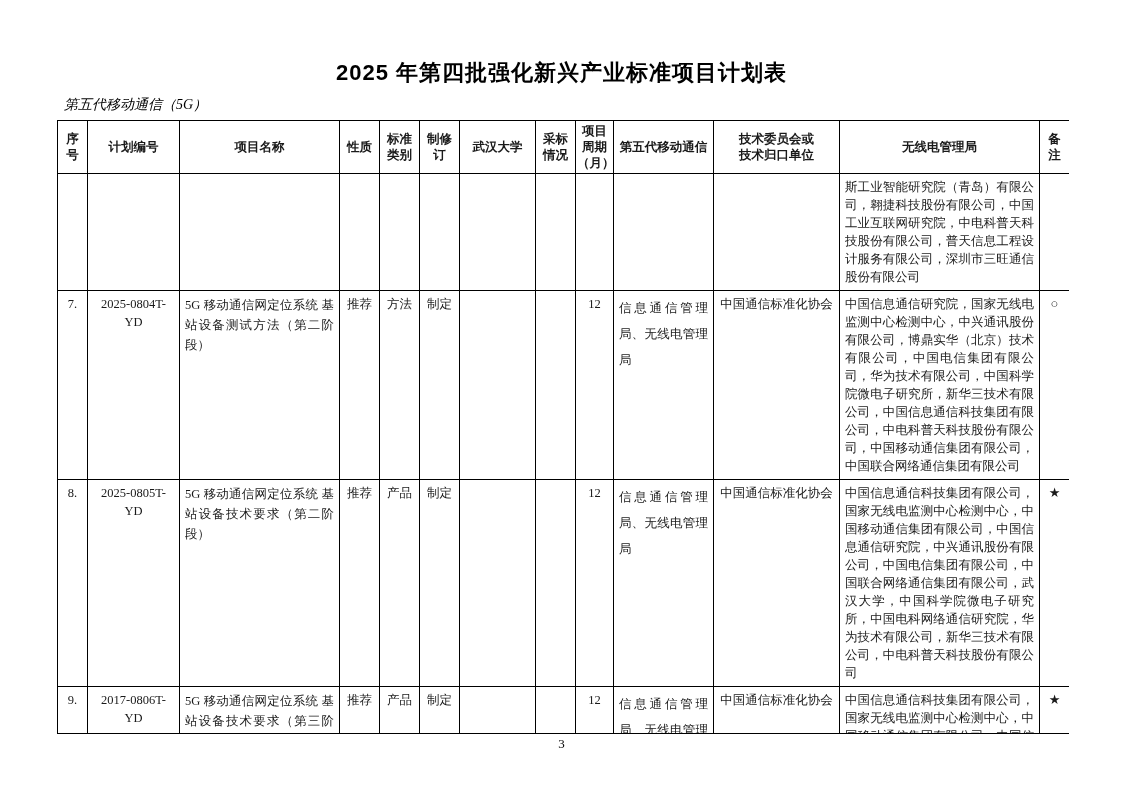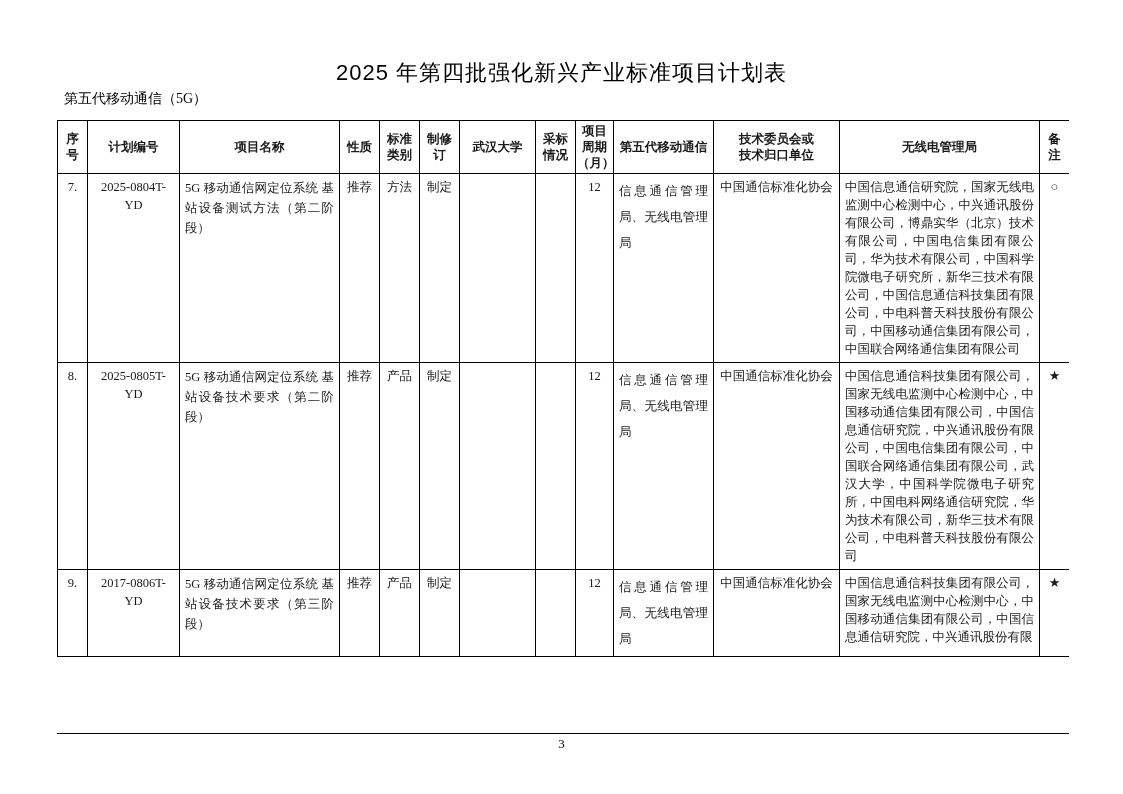--- a/index.html
+++ b/index.html
@@ -3,27 +3,28 @@
 <meta charset="utf-8">
 <style>
   html,body { margin:0; padding:0; }
   body {
     width:1123px; height:794px; background:#ffffff; color:#000;
     font-family:"Liberation Serif","DejaVu Serif",serif;
     position:relative; overflow:hidden;
   }
   .doc-title {
     position:absolute; top:58px; left:0; right:0;
-    text-align:center; font-weight:normal; font-size:22px;
+    text-align:center; font-weight:bold; font-size:22px;
     font-family:"Liberation Sans","DejaVu Sans",sans-serif;
     letter-spacing:1px;
   }
   .section-label {
-    position:absolute; top:90px; left:64px;
+    position:absolute; top:96px; left:64px;
     font-size:14px;
+    font-style:italic;
   }
   .table-wrap {
     position:absolute; left:57px; top:120px;
     width:1012px; height:613px; overflow:hidden;
     border-bottom:1px solid #000;
   }
   table { border-collapse:collapse; table-layout:fixed; width:1012px; }
   th, td {
     border:1px solid #000; overflow:hidden;
     font-size:12.5px; color:#1a1a1a;
@@ -90,20 +91,35 @@
 （月）</th>
         <th>第五代移动通信</th>
         <th>技术委员会或
 技术归口单位</th>
         <th>无线电管理局</th>
         <th>备
 注</th>
       </tr>
     </thead>
     <tbody>
+      <tr class="rh-0">
+        <td class="al-c"></td>
+        <td class="al-c"></td>
+        <td class="al-j c-name"></td>
+        <td class="al-c"></td>
+        <td class="al-c"></td>
+        <td class="al-c"></td>
+        <td class="al-c"></td>
+        <td class="al-c"></td>
+        <td class="al-c"></td>
+        <td class="al-j c-dept"></td>
+        <td class="al-c"></td>
+        <td class="al-j">斯工业智能研究院（青岛）有限公司，翱捷科技股份有限公司，中国工业互联网研究院，中电科普天科技股份有限公司，普天信息工程设计服务有限公司，深圳市三旺通信股份有限公司</td>
+        <td class="al-c c-remark"></td>
+      </tr>
       <tr class="rh-1">
         <td class="al-c">7.</td>
         <td class="al-c">2025-0804T-YD</td>
         <td class="al-j c-name">5G 移动通信网定位系统 基站设备测试方法（第二阶段）</td>
         <td class="al-c">推荐</td>
         <td class="al-c">方法</td>
         <td class="al-c">制定</td>
         <td class="al-c"></td>
         <td class="al-c"></td>
         <td class="al-c">12</td>

